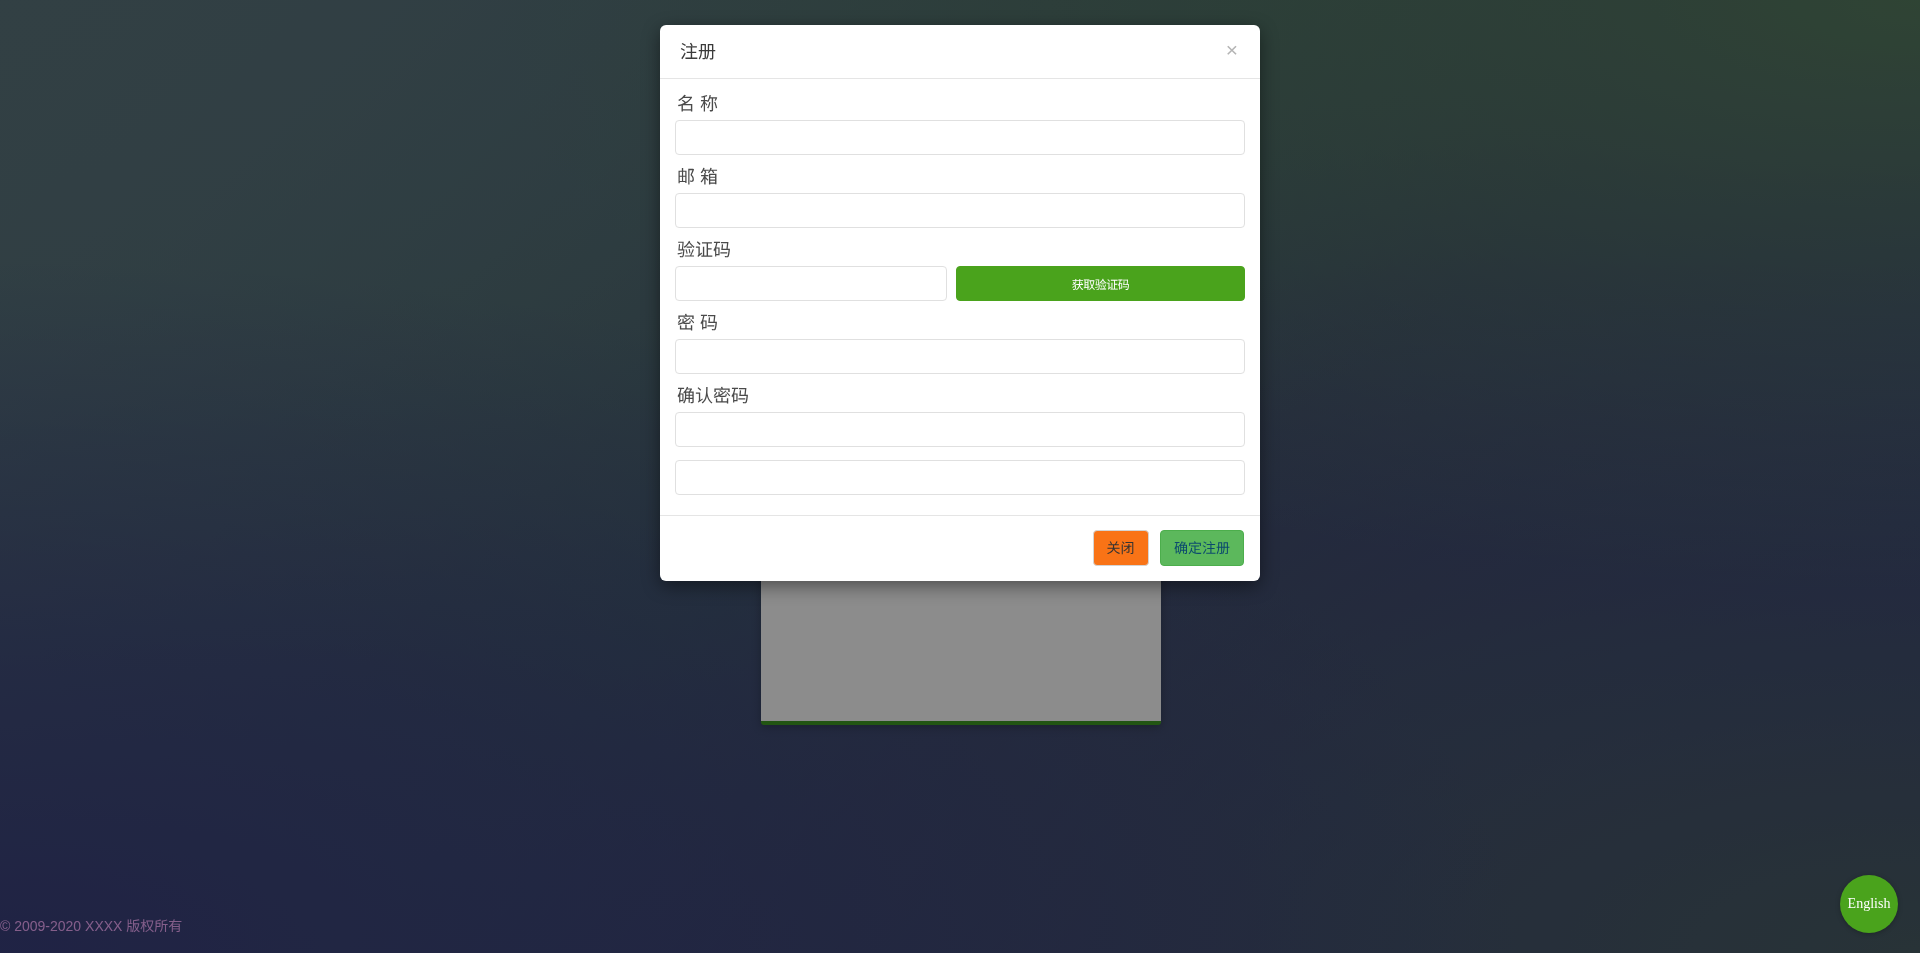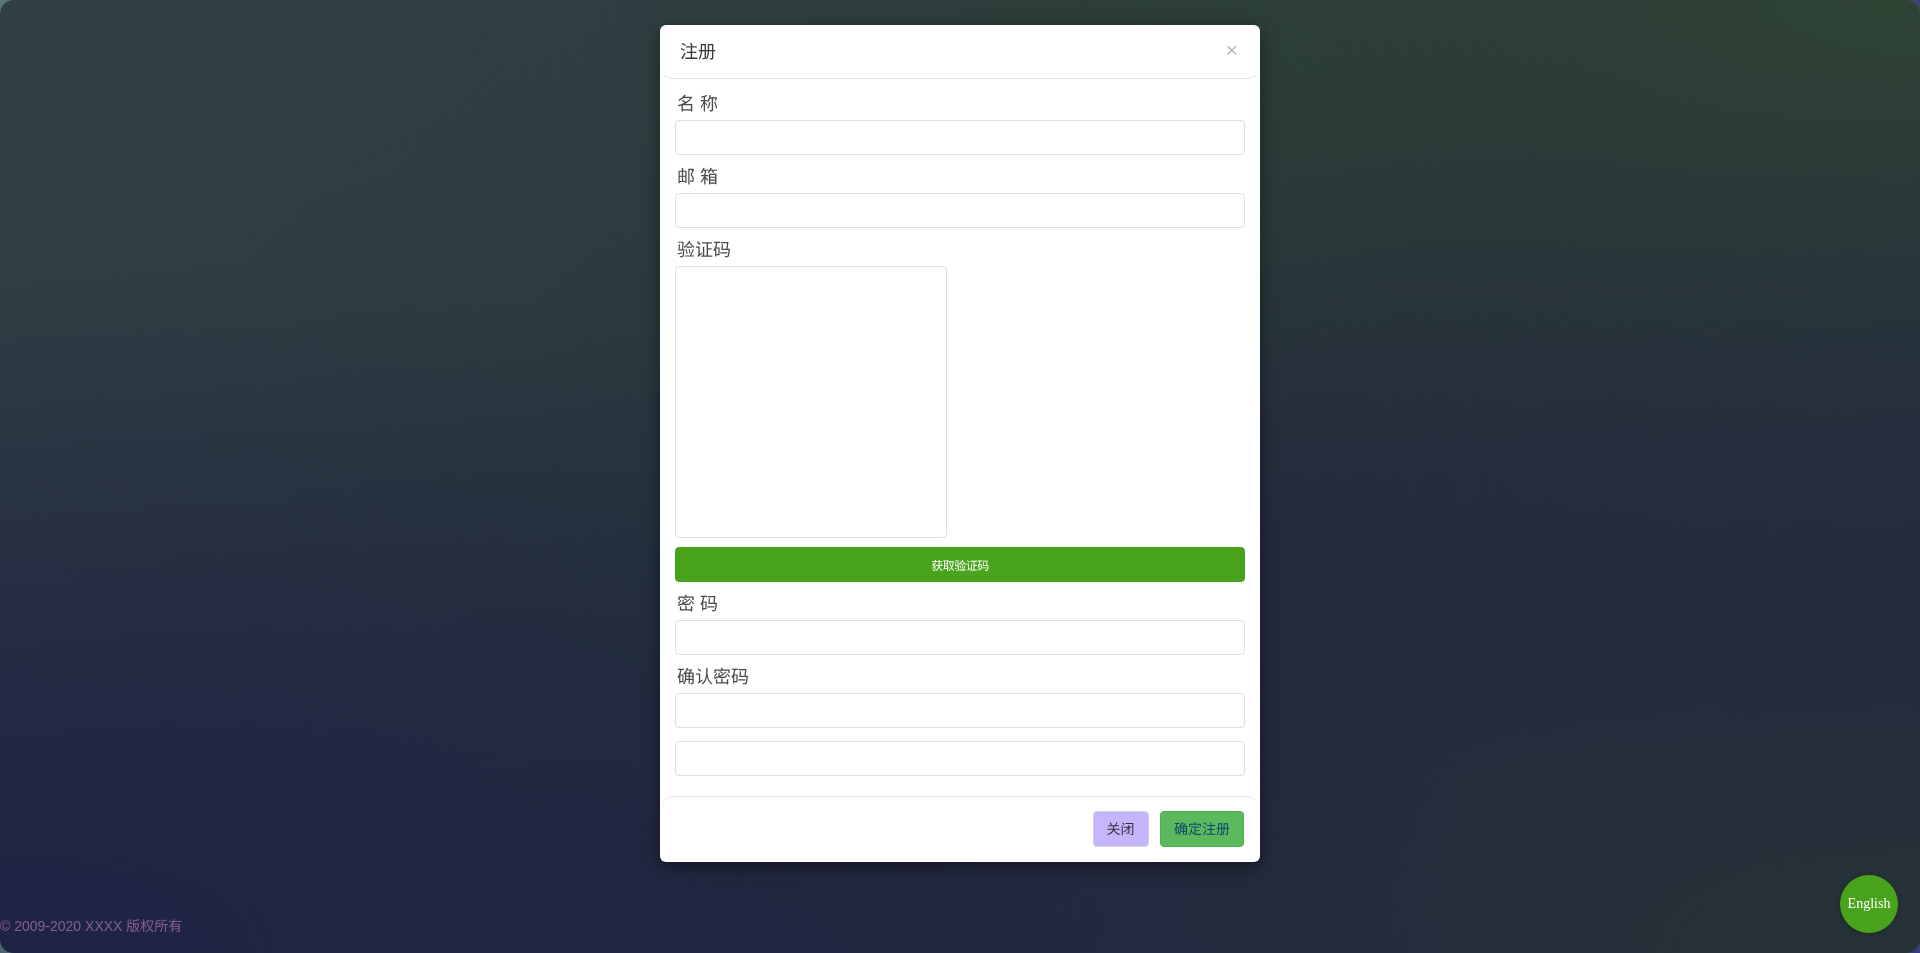--- a/index.html
+++ b/index.html
@@ -1,16 +1,16 @@
 <!DOCTYPE html>
 <html lang="zh-CN"><head>
 <meta charset="utf-8">
 <title>注册</title>
 <style>
-  * { box-sizing: border-box; border-radius: 13px; }
+  * { box-sizing: border-box; }
   html, body {
     margin: 0; padding: 0;
     width: 1920px; height: 953px;
     overflow: hidden;
     font-family: "Liberation Sans", "DejaVu Sans", sans-serif;
   }
   body {
     position: relative;
     background-color: #4a5f63;
     background-image:
@@ -131,21 +131,20 @@
     background: #fff;
     border: 1px solid #e0e0e0;
     border-radius: 4px;
     outline: none;
     font-family: "Liberation Sans", sans-serif;
   }
   .form-control::placeholder { color: #bbb; }
   .code-row {
     display: flex;
     gap: 9px;
-    flex-direction: column;
   }
   .code-row .form-control { flex: 0 0 272px; width: 272px; }
   .btn-getcode {
     flex: 1 1 auto;
     height: 35px;
     background: #4aa31c;
     color: #ffffff;
     border: 1px solid #4aa31c;
     border-radius: 4px;
     font-size: 12px;
@@ -163,21 +162,21 @@
     display: inline-block;
     min-width: 54px;
     padding: 7px 13px;
     font-size: 14px;
     border-radius: 4px;
     cursor: pointer;
     font-family: "Liberation Sans", sans-serif;
     line-height: 20px;
   }
   .btn-default {
-    background: #c4b5fd;
+    background: #f97316;
     border: 1px solid #d4d4d4;
     color: #333;
     margin-right: 7px;
   }
   .btn-success {
     background: #5cb85c;
     border: 1px solid #4cae4c;
     color: #0c4a6e;
   }
 

